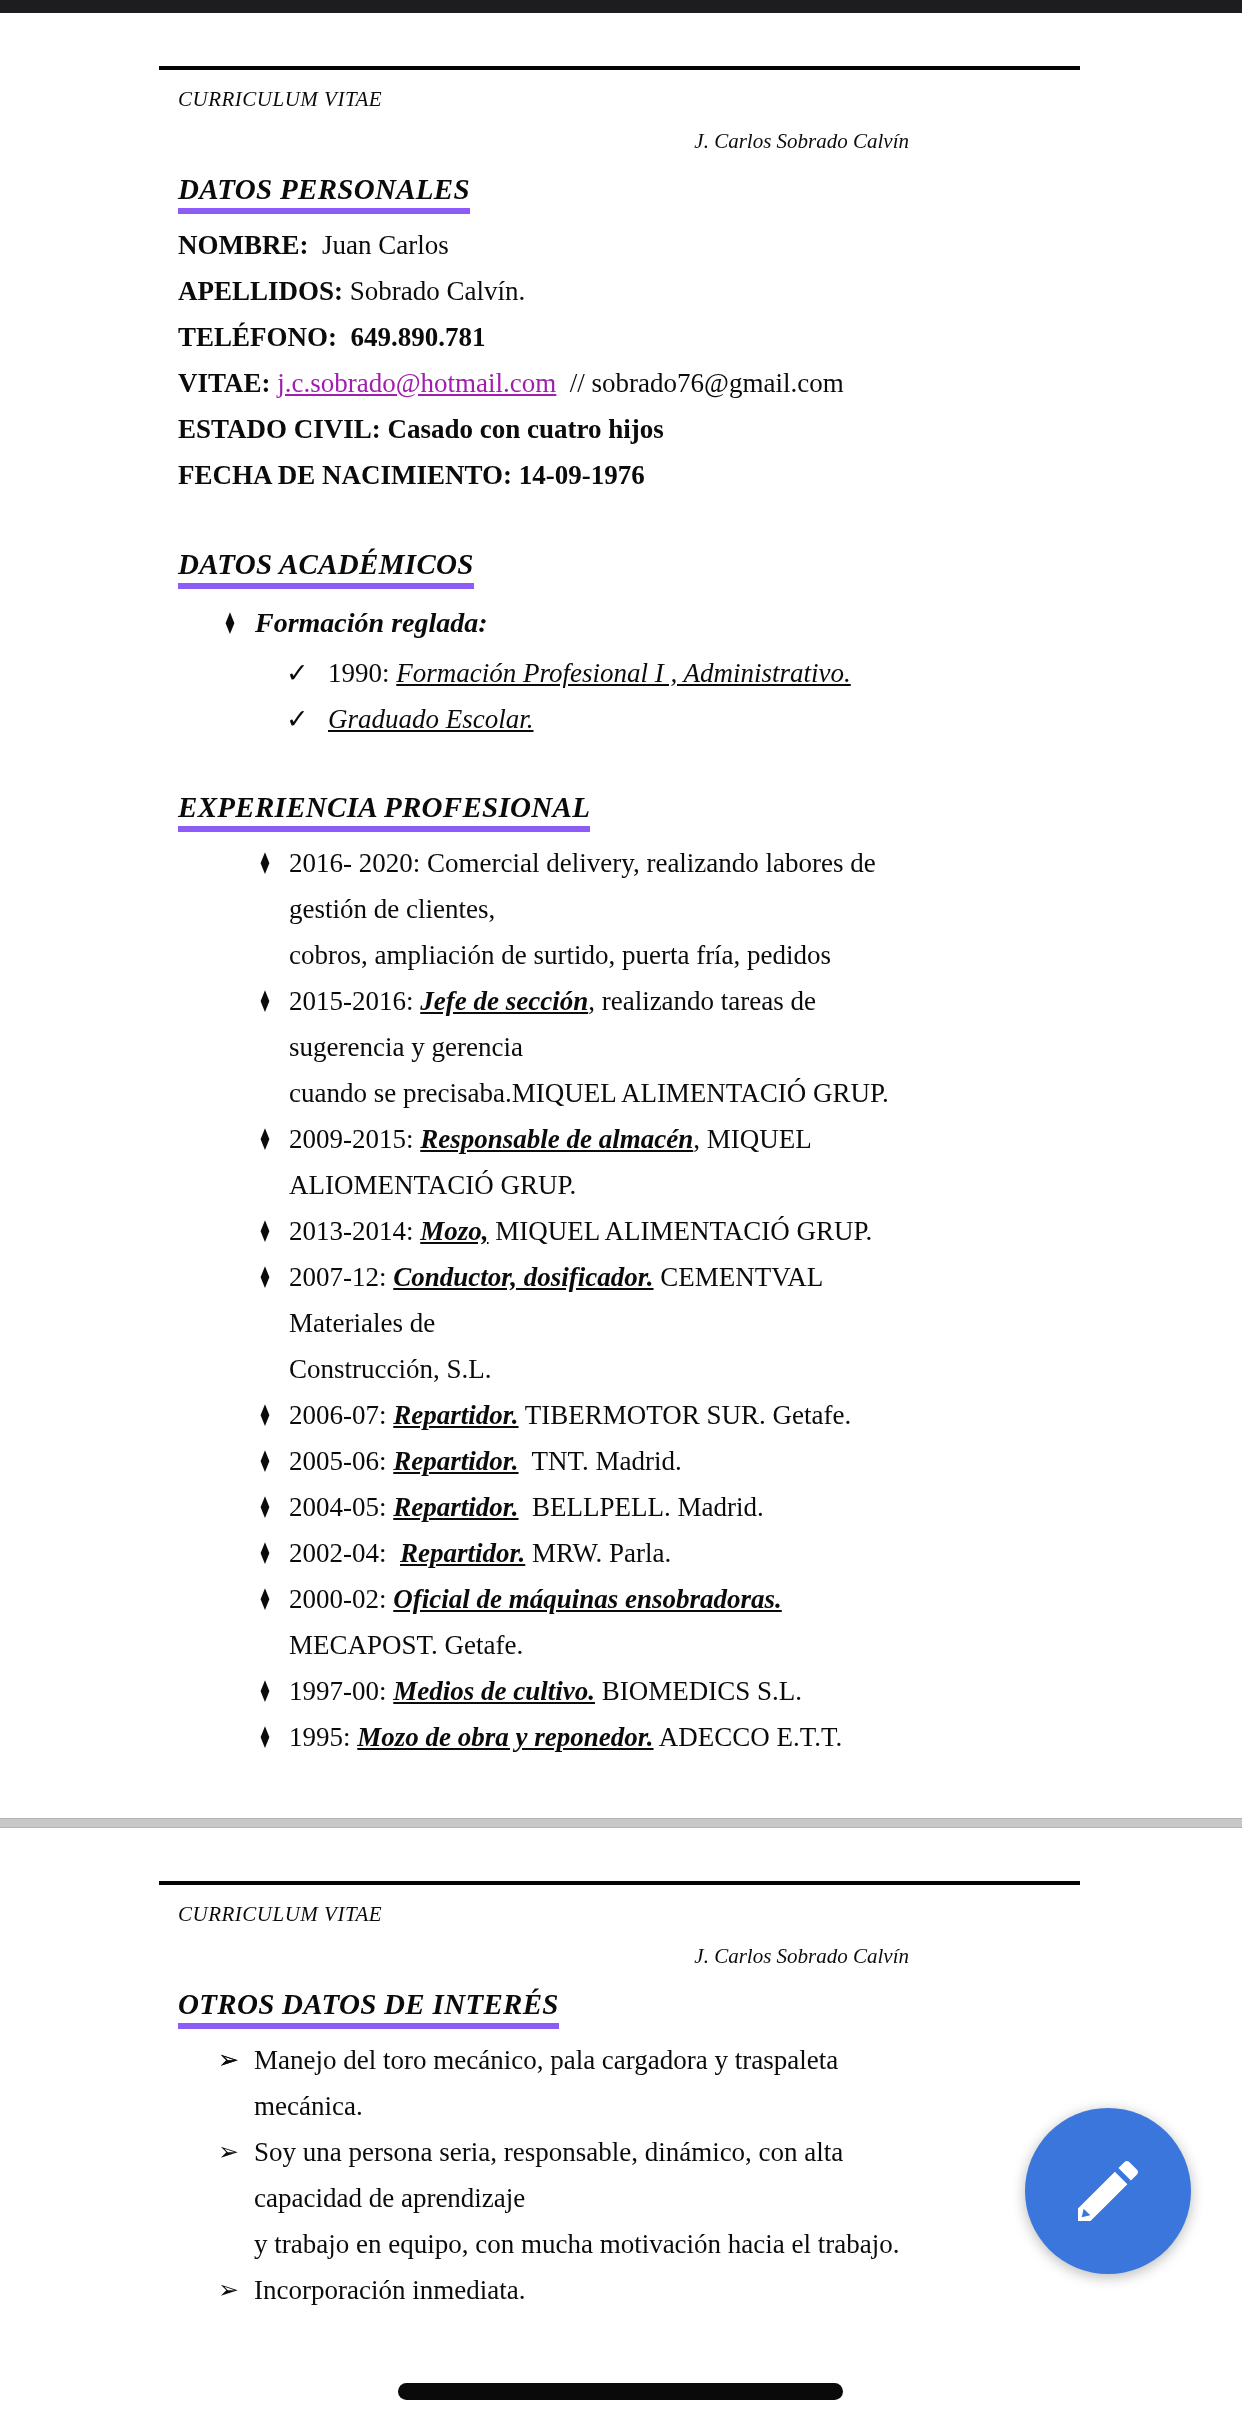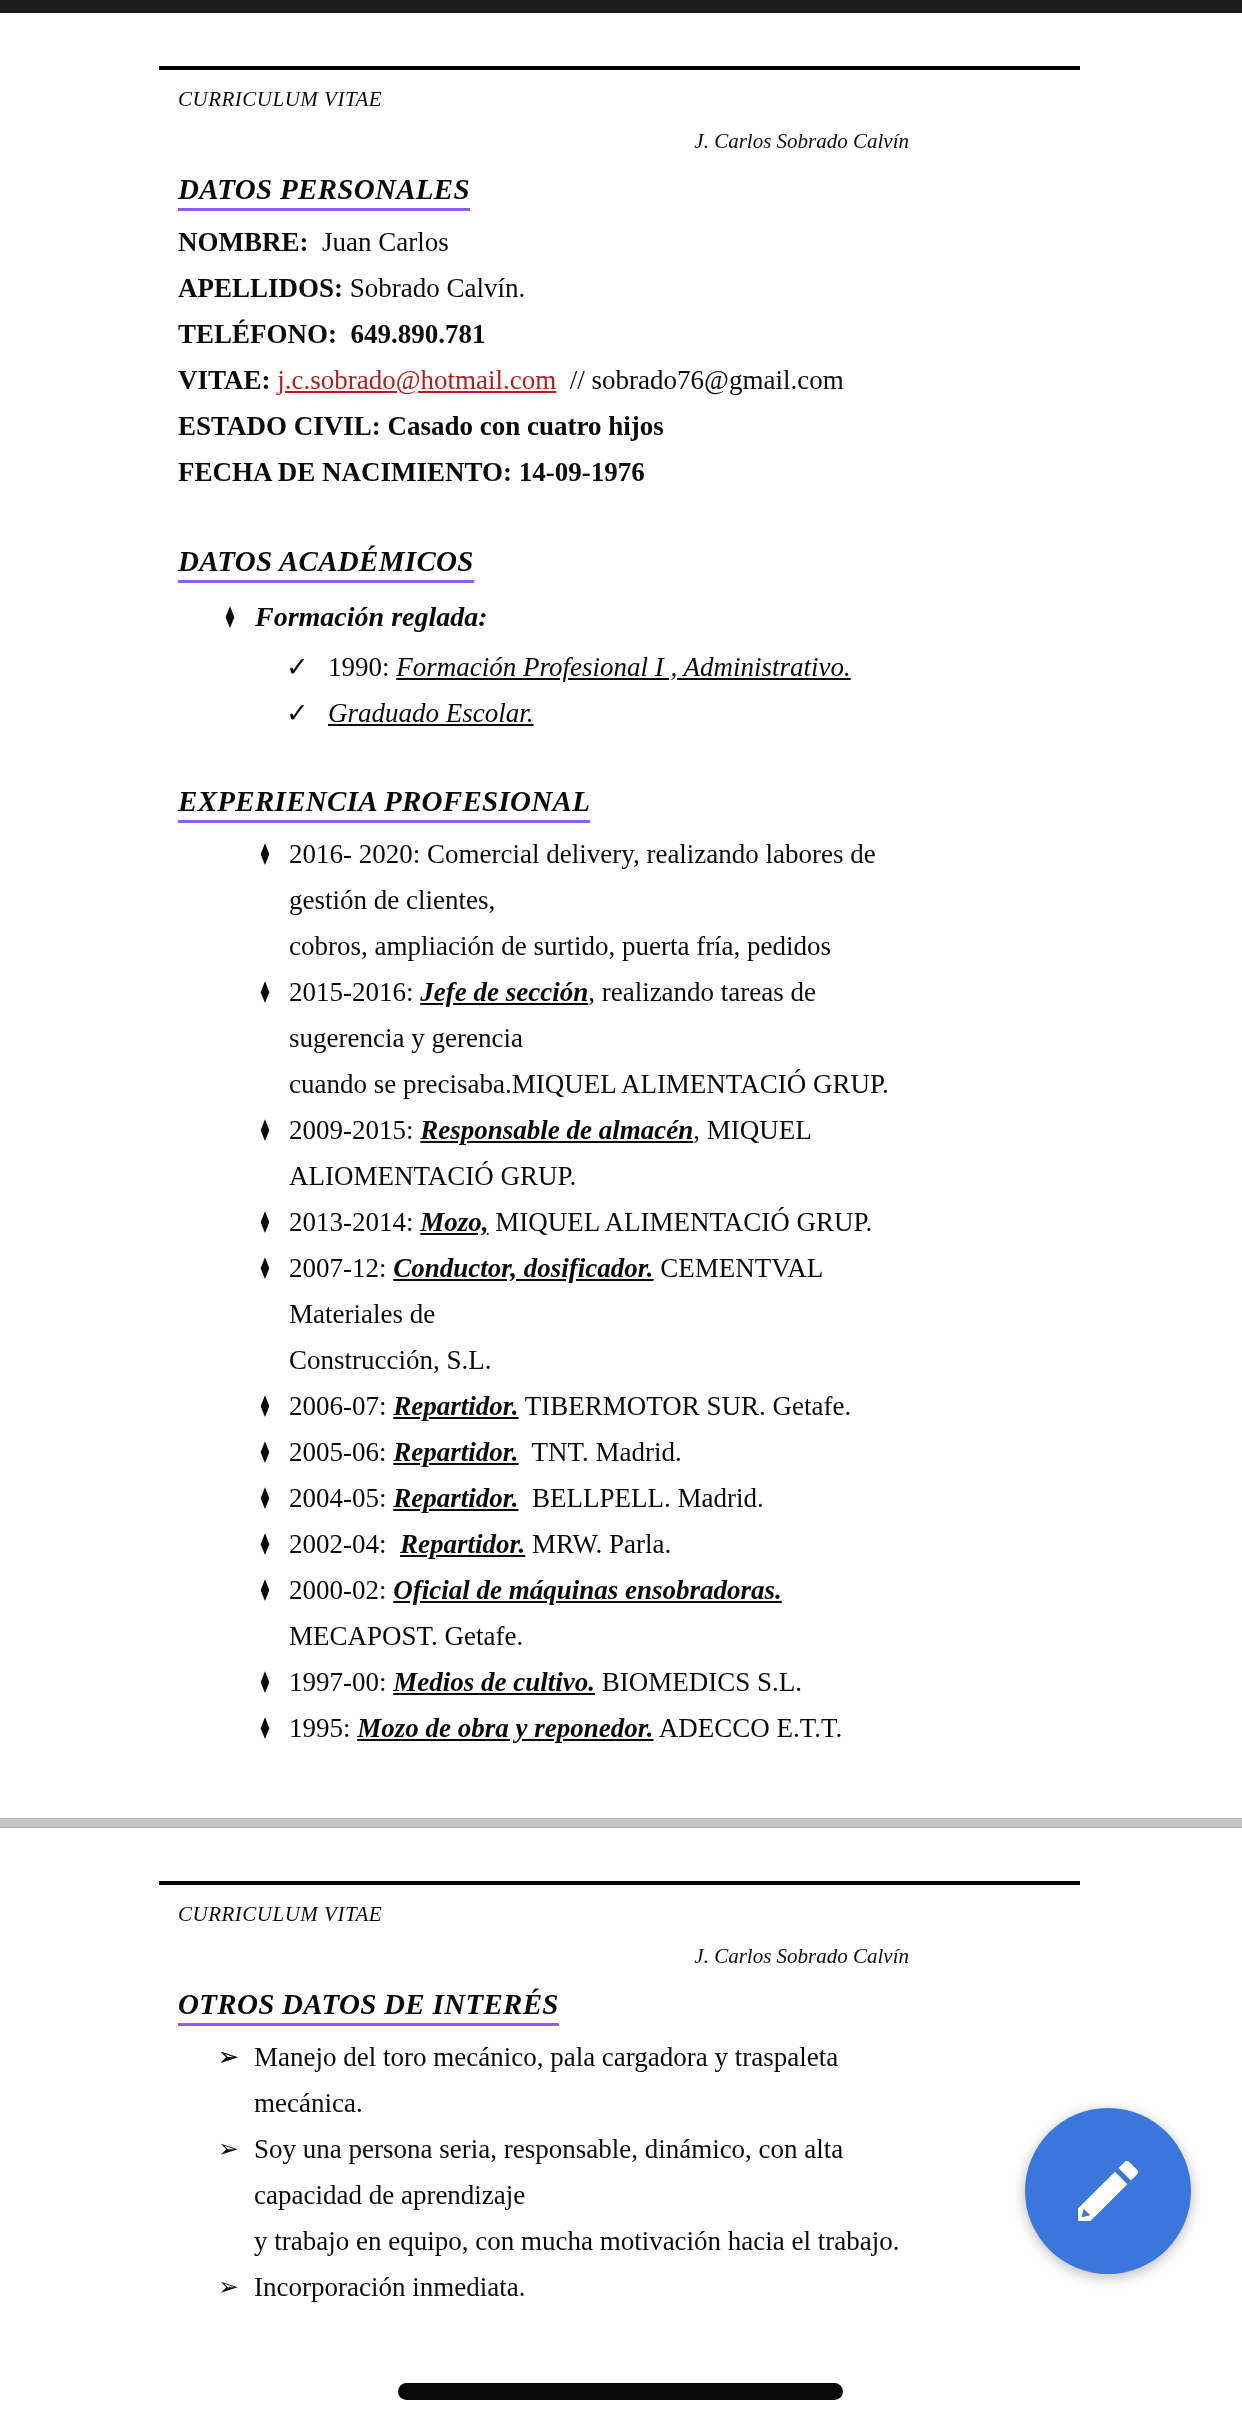--- a/index.html
+++ b/index.html
@@ -6,31 +6,31 @@
     font-family:"Liberation Serif","DejaVu Serif",serif;color:#0b0b0b;}
   .statusbar{width:1242px;height:13px;background:#1d1d1f;}
   .page{position:relative;background:#fff;padding:0 162px 0 178px;box-sizing:border-box;width:1084px;}
   .page-1{height:1752px;}
   .page-2{height:649px;}
   .divider{width:1242px;height:10px;background:#c8c8c8;border-top:1px solid #b2b2b2;border-bottom:1px solid #b2b2b2;box-sizing:border-box;}
   .rule{margin:53px 0 0 -19px;width:921px;height:4px;background:#050505;}
   .doc-label{margin-top:14px;font-size:21px;font-style:italic;line-height:30px;letter-spacing:.5px;}
   .author{margin:12px 13px 0 0;font-size:21px;font-style:italic;line-height:30px;text-align:right;}
   .section-title{margin-top:16px;font-size:29px;line-height:34px;font-weight:bold;font-style:italic;letter-spacing:.3px;}
-  .section-title .ul{display:inline-block;border-bottom:3px solid #8b5cf6;padding-bottom:2px;}
+  .section-title .ul{display:inline-block;border-bottom:6px solid #8b5cf6;padding-bottom:2px;}
   .mt-acad{margin-top:49px;}
   .mt-exp{margin-top:48px;}
   .txt{white-space:pre-wrap;}
   
   .fields{margin-top:8px;}
   .field{line-height:46px;font-size:27px;}
   .flabel{font-weight:bold;}
   .fval{white-space:pre-wrap;}
   .field.boldval .fval{font-weight:bold;}
-  .flink{color:#b91c1c;text-decoration:underline;cursor:pointer;}
+  .flink{color:#a21caf;text-decoration:underline;cursor:pointer;}
   
   .acad-group{position:relative;margin-top:11px;padding-left:77px;line-height:46px;font-size:28px;font-weight:bold;font-style:italic;}
   .acad-group .diamond{left:45px;}
   .acad-items{margin-top:4px;}
   .acad-item{position:relative;padding-left:150px;line-height:46px;font-size:27px;}
   .check{position:absolute;left:108px;top:0;font-family:"DejaVu Sans",sans-serif;font-size:27px;font-weight:bold;}
   .acad-item .pre{white-space:pre-wrap;}
   .acad-item .und{font-style:italic;text-decoration:underline;white-space:pre-wrap;}
   
   .exp-items{margin-top:8px;}

